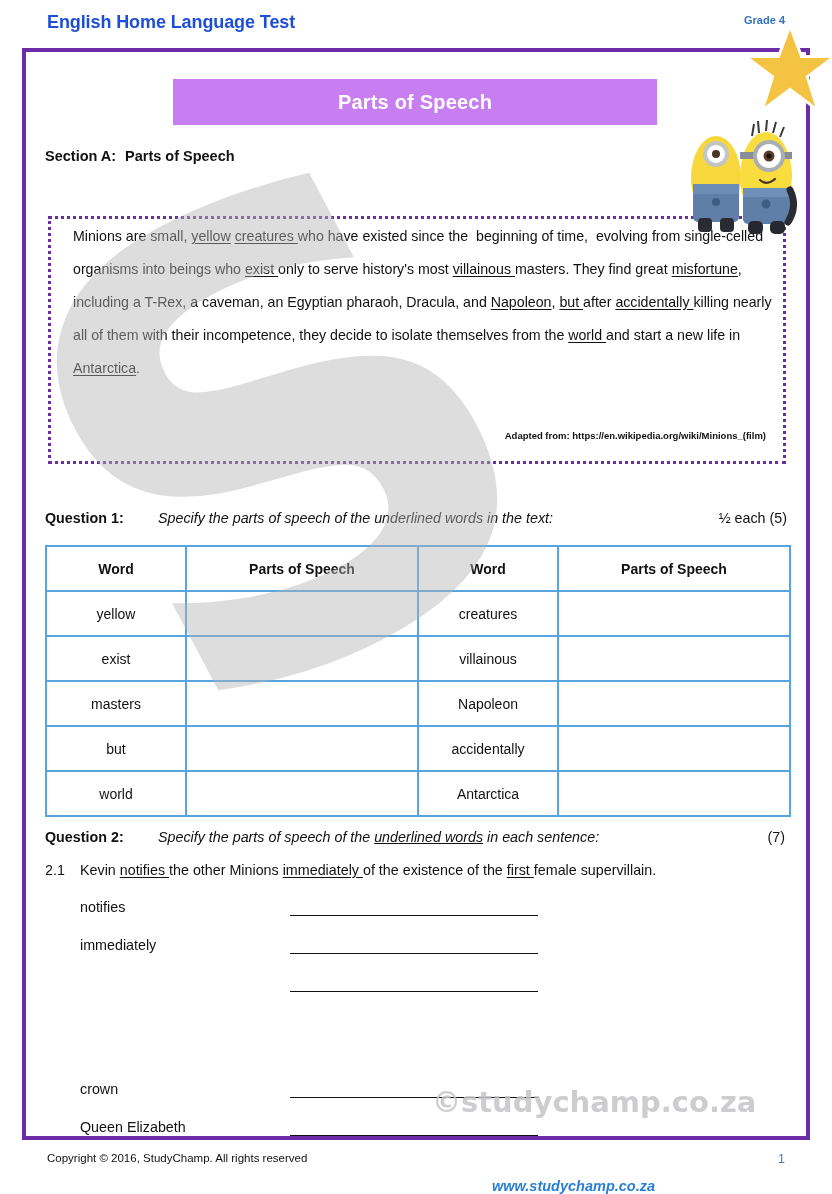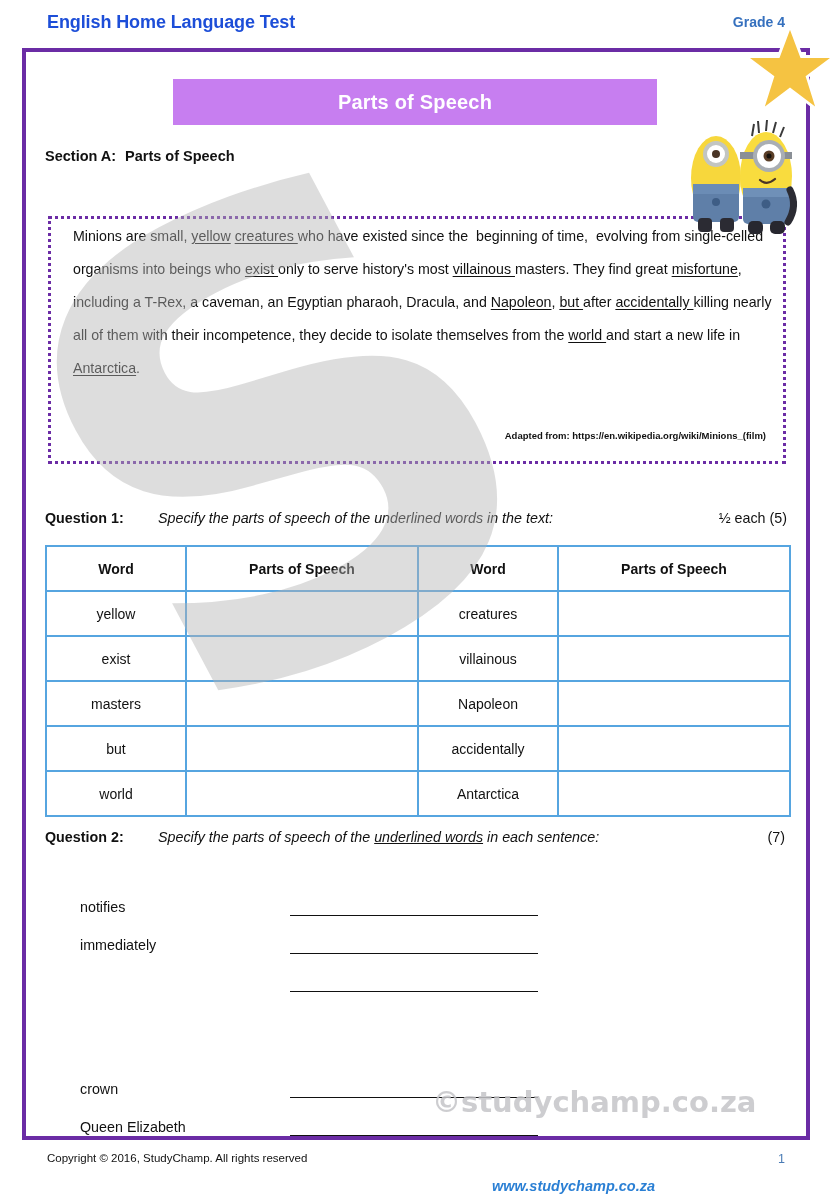--- a/index.html
+++ b/index.html
@@ -16,21 +16,21 @@
   .page-header {
     position: absolute; top: 12px; left: 0; width: 832px; height: 34px;
   }
   .hdr-left {
     position: absolute; left: 47px; top: 0;
     font-size: 18px; font-weight: bold; color: #1d4ed8;
     letter-spacing: -0.1px;
   }
   .hdr-right {
     position: absolute; right: 47px; top: 2px;
-    font-size: 14px; font-weight: bold; color: #3570BE;
+    font-size: 11px; font-weight: bold; color: #3570BE;
   }
 
   
   .page-frame {
     position: absolute;
     left: 22px; top: 48px;
     width: 788px; height: 1092px;
     border: 4px solid #6B2CA5;
     background: #ffffff;
   }
@@ -267,20 +267,23 @@
         <td>Antarctica</td>
         <td></td>
       </tr>
     </tbody>
   </table>
 
   <div class="q-row q2">
     <span class="q-label">Question 2:</span><span class="q-text">Specify the parts of speech of the <u>underlined words</u> in each sentence:</span><span class="q-marks">(7)</span>
   </div>
 
+  <div class="sub-item q21">
+    <span class="sub-num">2.1</span><span>Kevin <u>notifies </u>the other Minions <u>immediately </u>of the existence of the <u>first </u>female supervillain.</span>
+  </div>
   <div class="ans-row" style="top:851px;">
     <span class="ans-word">notifies</span><span class="ans-line"></span>
   </div>
   <div class="ans-row" style="top:889px;">
     <span class="ans-word">immediately</span><span class="ans-line"></span>
   </div>
   <div class="ans-row" style="top:927px;">
     <span class="ans-word"></span><span class="ans-line"></span>
   </div>
 

